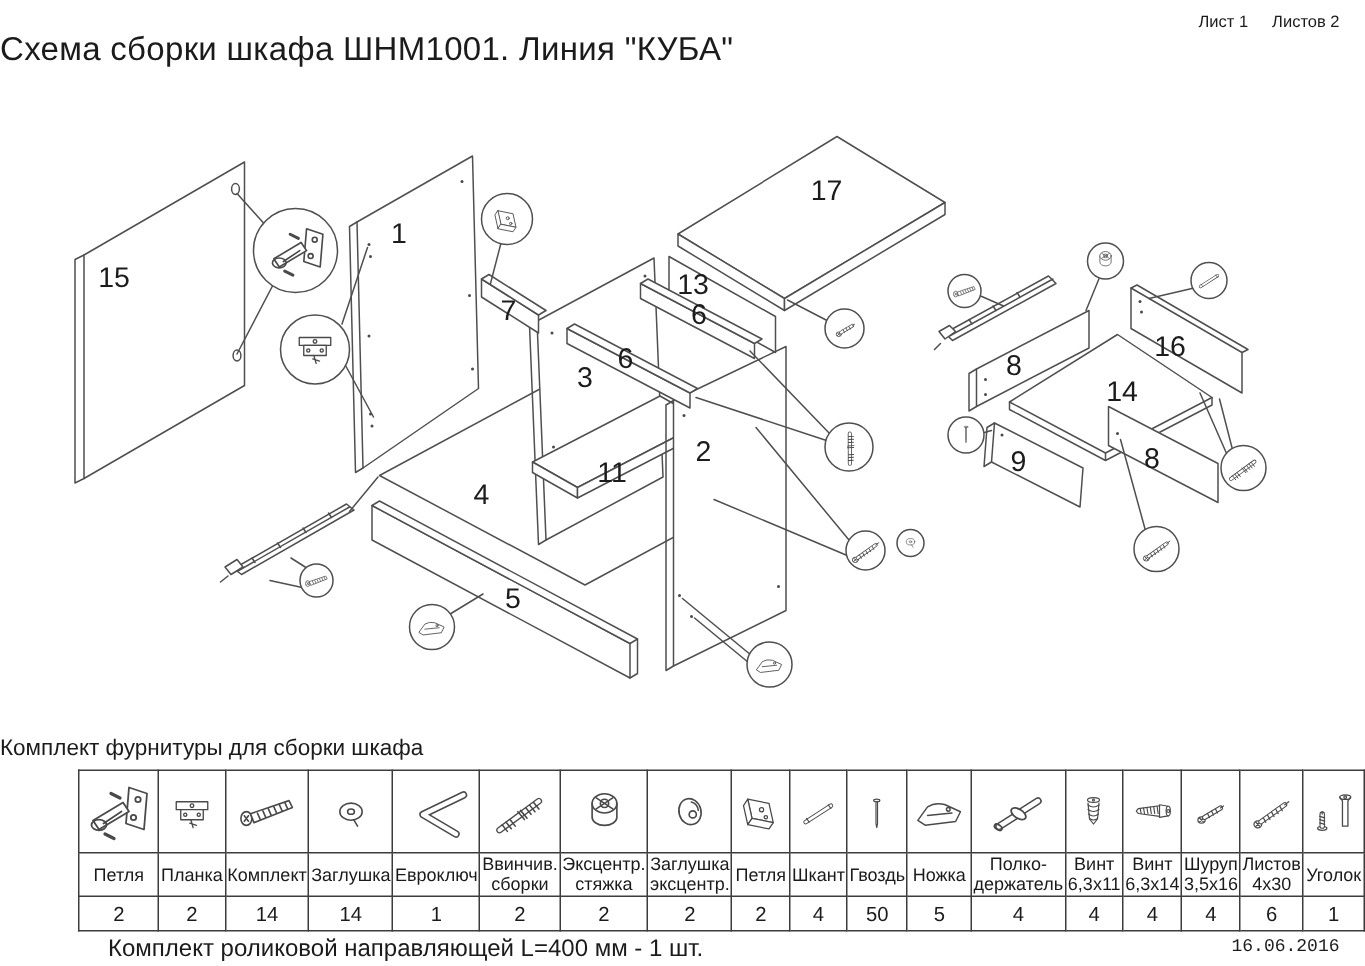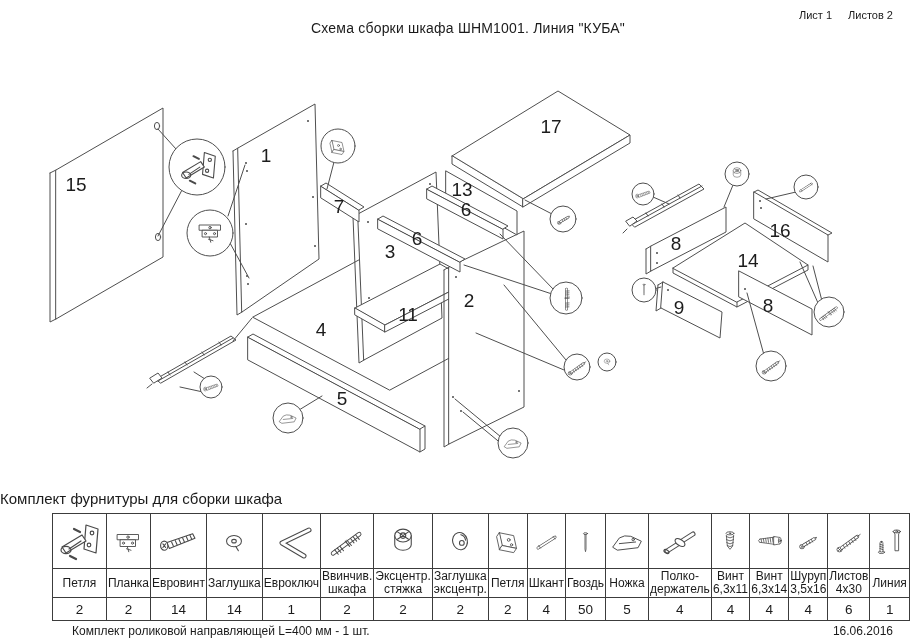--- a/index.html
+++ b/index.html
@@ -1,24 +1,24 @@
 <!DOCTYPE html>
 <html><head>
 <meta charset="utf-8">
 <style>
   html,body{margin:0;padding:0;background:#fff;}
   body{width:910px;height:644px;position:relative;overflow:hidden;
        font-family:"Liberation Sans",sans-serif;color:#1b1b1b;}
-  .page-title{position:absolute;top:20px;left:0;width:864px;text-align:center;
-              font-size:14px;letter-spacing:.2px;margin-left:36px;}
+  .page-title{position:absolute;top:20px;left:0;width:864px;text-align:left;
+              font-size:22px;letter-spacing:.2px;}
   .sheet-info{position:absolute;top:9px;right:17px;font-size:11px;white-space:nowrap;}
   .sheet-info span{margin-left:16px;}
   .section-title{position:absolute;top:490px;left:0;width:866px;font-size:15px;}
-  .footer-note{position:absolute;top:624px;left:72px;font-size:12px;}
-  .footer-date{position:absolute;top:624px;right:17px;font-size:12px;}
+  .footer-note{position:absolute;top:624px;left:72px;font-size:16px;}
+  .footer-date{position:absolute;top:624px;right:17px;font-size:12px;font-family:Liberation Mono, monospace;}
   #diagram{position:absolute;top:0;left:0;}
   
   #diagram path,#diagram line,#diagram ellipse,#diagram circle,#diagram polyline
     {stroke:#4f4f4f;stroke-width:1;fill:none;stroke-linejoin:round;stroke-linecap:round;}
   #diagram .panel{fill:#ffffff;}
   #diagram .dot{fill:#4a4a4a;stroke:none;}
   #diagram .callout{fill:#ffffff;}
   #diagram text{stroke:none;}
   .plbl{font-family:"Liberation Sans",sans-serif;font-size:19px;fill:#1c1c1c;text-anchor:middle;}
   
@@ -464,36 +464,36 @@
         </td>
         <td class="cell-icon" style="width: 41px;">
           <svg viewBox="0 0 48 44" width="35" height="48">
             <use href="#sym-bolt-pair-icon"></use>
           </svg>
         </td>
       </tr>
       <tr>
         <td class="cell-name">Петля</td>
         <td class="cell-name">Планка</td>
-        <td class="cell-name">Евровинт</td>
+        <td class="cell-name">Комплект</td>
         <td class="cell-name">Заглушка</td>
         <td class="cell-name">Евроключ</td>
-        <td class="cell-name">Ввинчив. шкафа</td>
+        <td class="cell-name">Ввинчив. сборки</td>
         <td class="cell-name">Эксцентр. стяжка</td>
         <td class="cell-name">Заглушка эксцентр.</td>
         <td class="cell-name">Петля</td>
         <td class="cell-name">Шкант</td>
         <td class="cell-name">Гвоздь</td>
         <td class="cell-name">Ножка</td>
         <td class="cell-name">Полко-держатель</td>
         <td class="cell-name">Винт 6,3х11</td>
         <td class="cell-name">Винт 6,3х14</td>
         <td class="cell-name">Шуруп 3,5х16</td>
         <td class="cell-name">Листов 4х30</td>
-        <td class="cell-name">Линия</td>
+        <td class="cell-name">Уголок</td>
       </tr>
       <tr>
         <td class="cell-qty">2</td>
         <td class="cell-qty">2</td>
         <td class="cell-qty">14</td>
         <td class="cell-qty">14</td>
         <td class="cell-qty">1</td>
         <td class="cell-qty">2</td>
         <td class="cell-qty">2</td>
         <td class="cell-qty">2</td>

